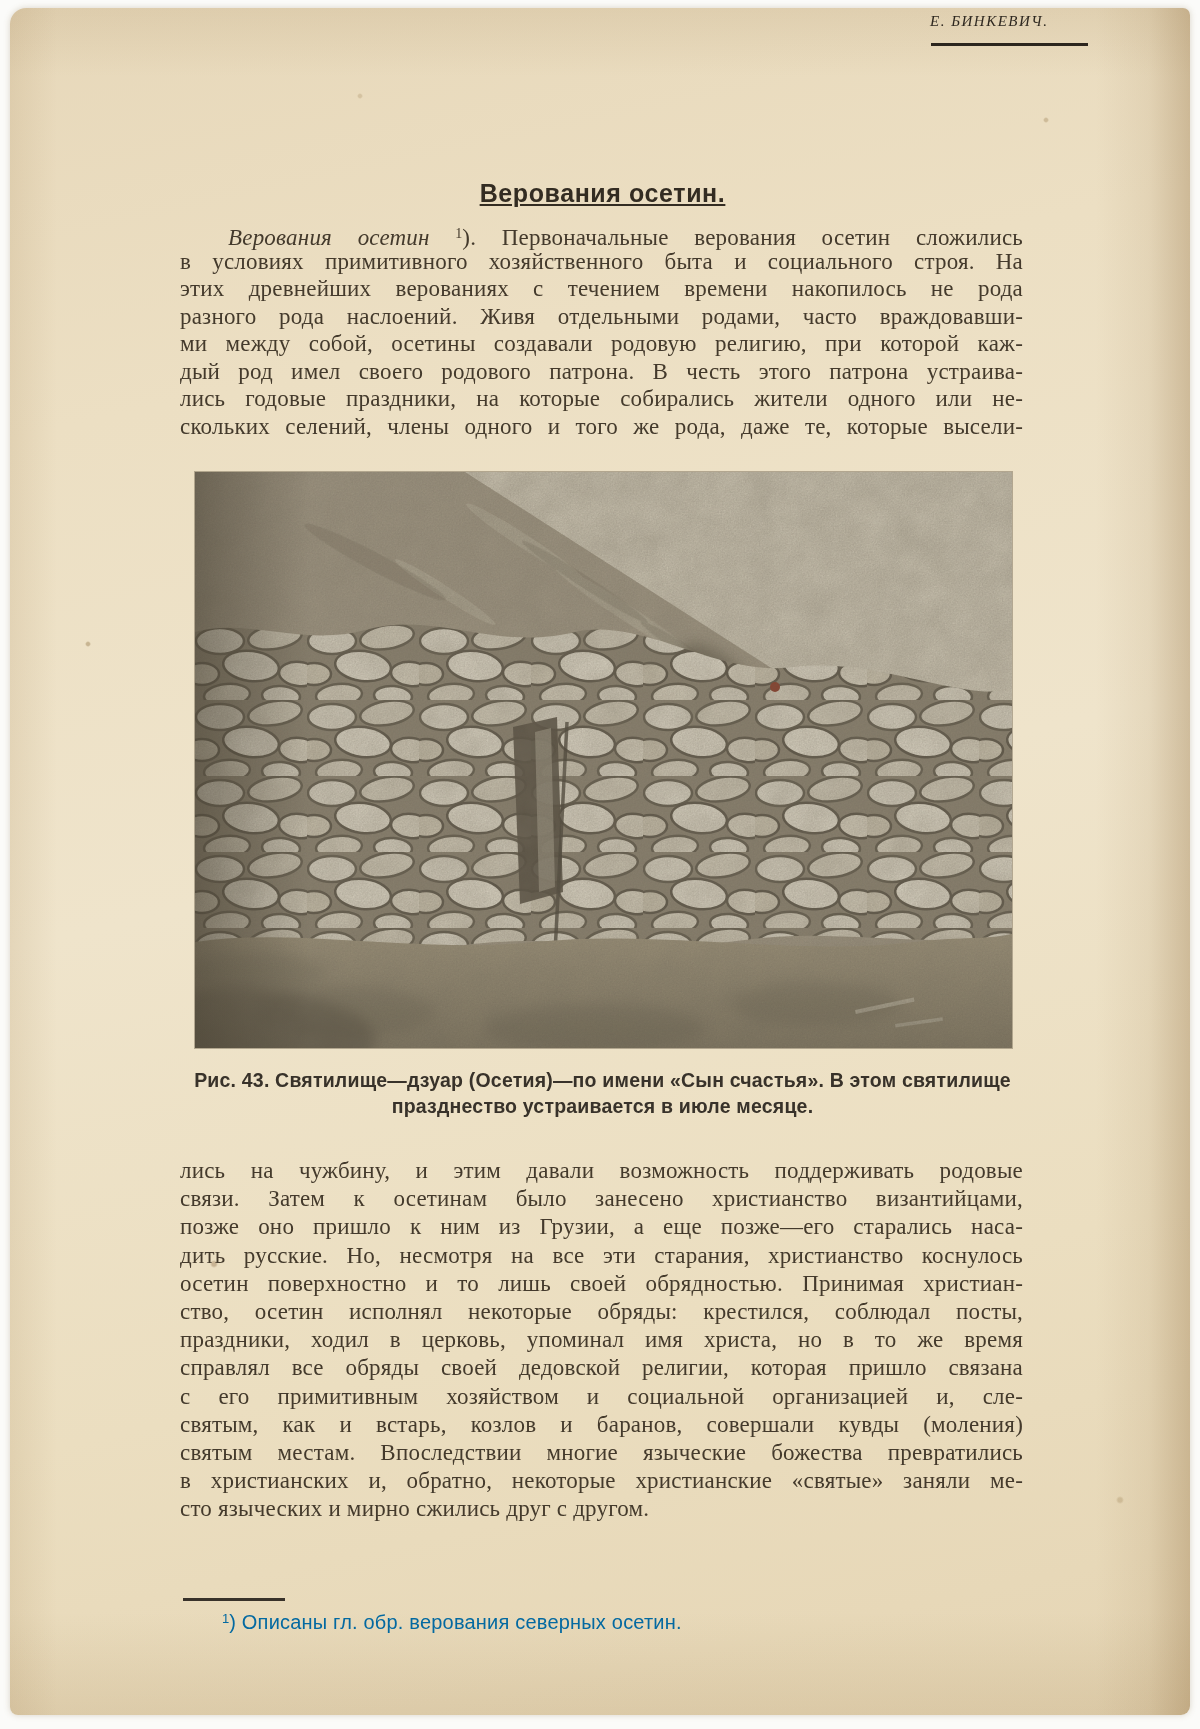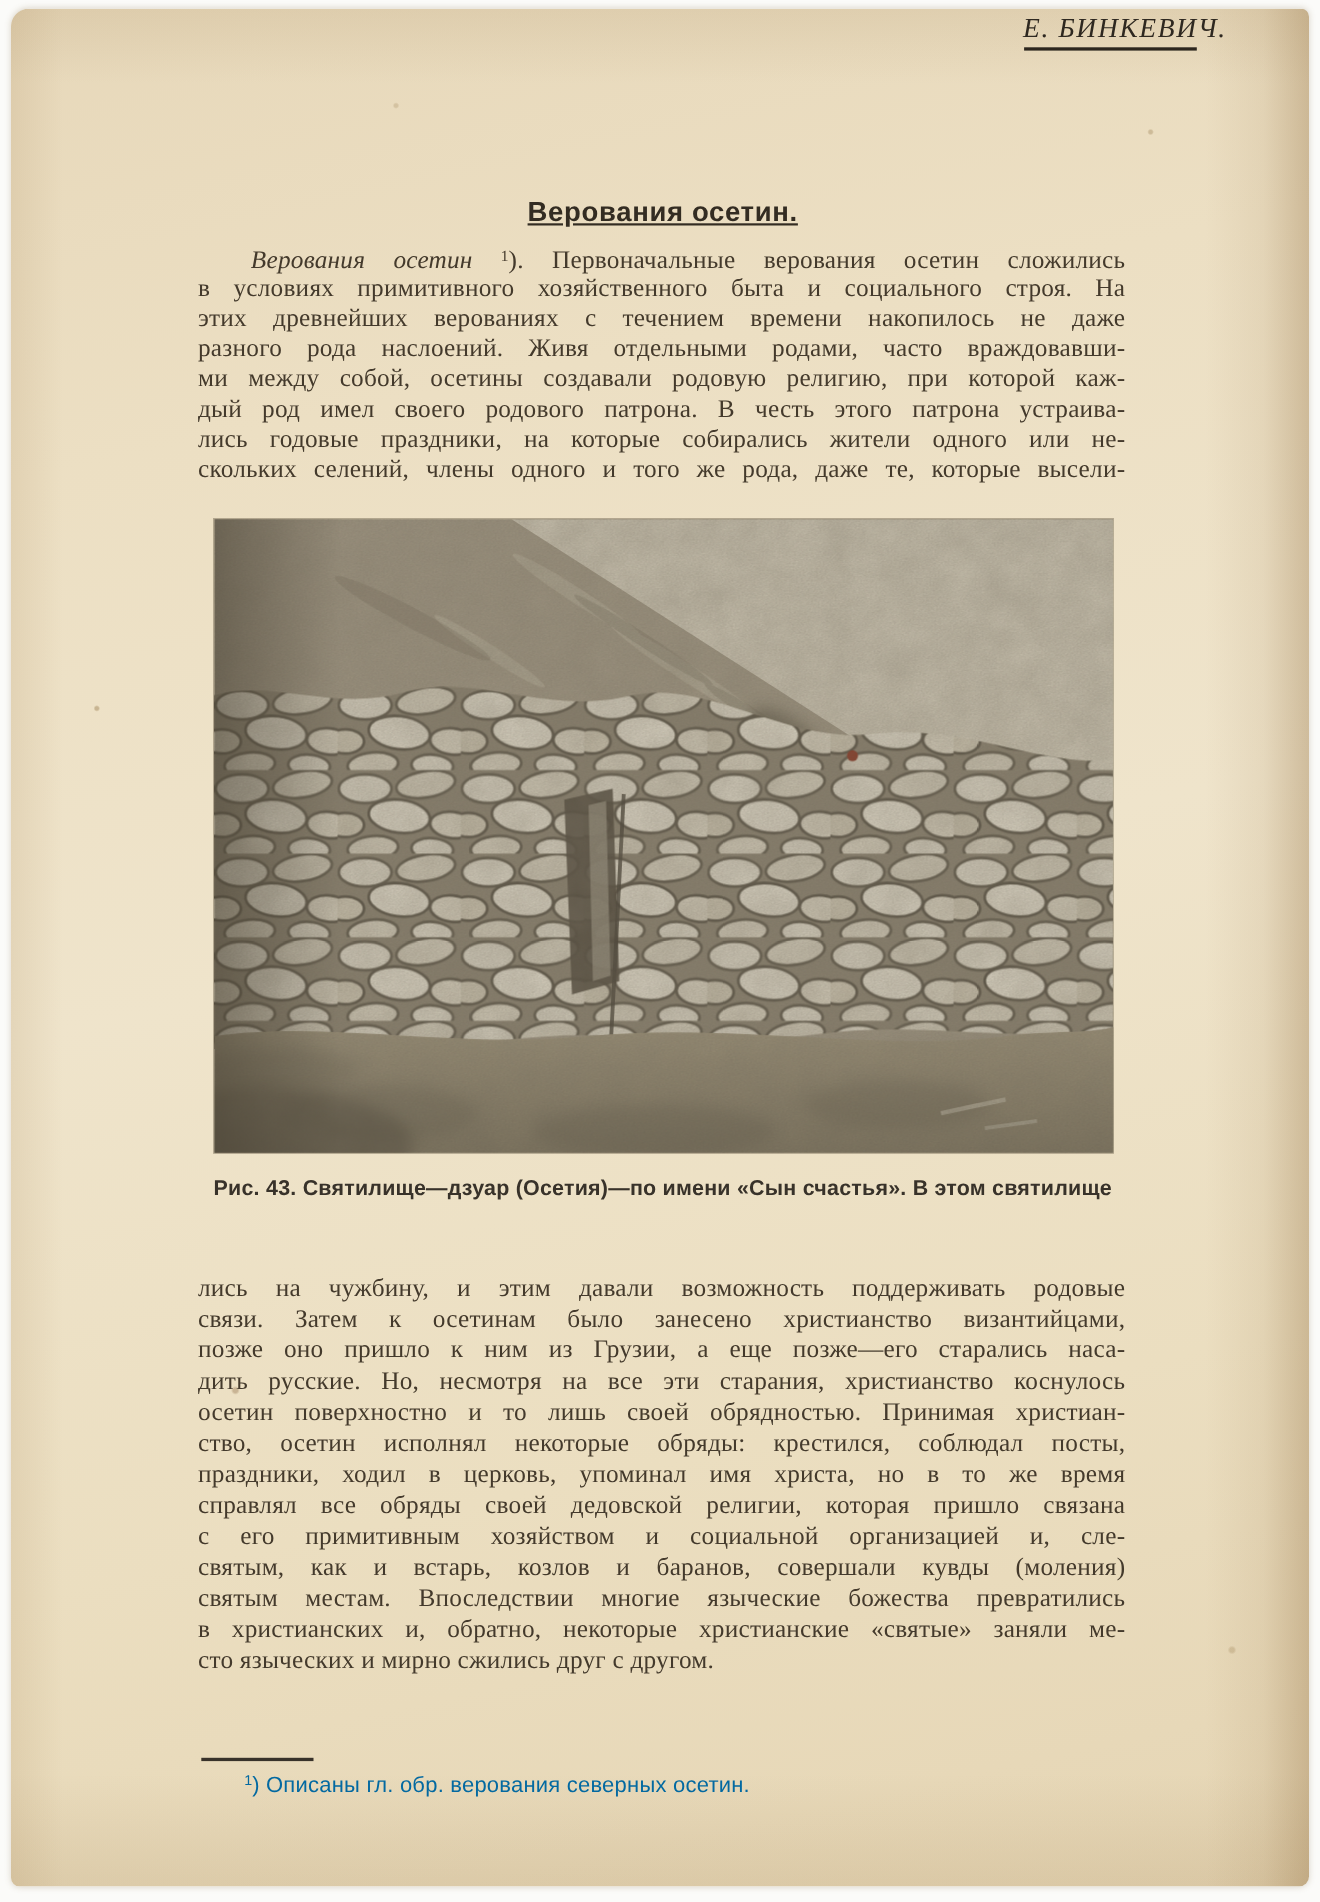--- a/index.html
+++ b/index.html
@@ -23,21 +23,21 @@
     background-image:
       radial-gradient(circle at 88px 644px, rgba(130,98,48,0.35) 0 1.5px, rgba(0,0,0,0) 3px),
       radial-gradient(circle at 1046px 120px, rgba(130,98,48,0.28) 0 1.5px, rgba(0,0,0,0) 3px),
       radial-gradient(circle at 214px 1264px, rgba(120,80,40,0.30) 0 2px, rgba(0,0,0,0) 4px),
       radial-gradient(circle at 1120px 1500px, rgba(130,98,48,0.22) 0 2px, rgba(0,0,0,0) 4px),
       radial-gradient(circle at 360px 96px, rgba(130,98,48,0.20) 0 1.5px, rgba(0,0,0,0) 3px);
   }
   .author{
     position:absolute;left:930px;top:13px;
     font-family:"Liberation Serif", serif;font-style:italic;
-    font-size:25px;letter-spacing:1.5px;color:#2e2820;white-space:nowrap;
+    font-size:15px;letter-spacing:1.5px;color:#2e2820;white-space:nowrap;
   }
   .author-rule{
     position:absolute;left:931px;top:43px;width:157px;height:3px;background:#2c261e;
   }
   .title{
     position:absolute;left:180px;top:179px;width:845px;text-align:center;
     font-family:"Liberation Sans", sans-serif;font-weight:bold;
     font-size:25px;letter-spacing:0.6px;color:#332c22;text-decoration:underline;
   }
   .para{
@@ -85,21 +85,21 @@
 
 <div class="author">Е. БИНКЕВИЧ.</div>
 <div class="author-rule"></div>
 
 <div class="title">Верования осетин.</div>
 
 <div class="para para1">
   <div class="line first"><span class="ital">Верования осетин </span><span class="fnref">1</span><span>). Первоначальные верования осетин сложились</span></div>
   <div class="lines">
       <div class="line">в условиях примитивного хозяйственного быта и социального строя. На</div>
-      <div class="line">этих древнейших верованиях с течением времени накопилось не даже</div>
+      <div class="line">этих древнейших верованиях с течением времени накопилось не рода</div>
       <div class="line">разного рода наслоений. Живя отдельными родами, часто враждовавши-</div>
       <div class="line">ми между собой, осетины создавали родовую религию, при которой каж-</div>
       <div class="line">дый род имел своего родового патрона. В честь этого патрона устраива-</div>
       <div class="line">лись годовые праздники, на которые собирались жители одного или не-</div>
       <div class="line">скольких селений, члены одного и того же рода, даже те, которые высели-</div>
     </div>
 </div>
 
 <div class="photo-wrap">
   <svg viewBox="0 0 817 576" preserveAspectRatio="none">
@@ -178,20 +178,21 @@
 
     <rect width="817" height="576" filter="url(#mottle)" opacity="0.35"></rect>
     <rect width="817" height="576" filter="url(#grain)" opacity="0.30"></rect>
     <rect width="817" height="576" fill="url(#leftshade)"></rect>
     <rect width="817" height="576" fill="url(#bottomshade)"></rect>
   </svg>
 </div>
 
 <div class="caption">
   <div>Рис. 43. Святилище—дзуар (Осетия)—по имени «Сын счастья». В этом святилище</div>
+  <div>празднество устраивается в июле месяце.</div>
 </div>
 
 <div class="para para2">
   <div class="lines">
       <div class="line">лись на чужбину, и этим давали возможность поддерживать родовые</div>
       <div class="line">связи. Затем к осетинам было занесено христианство византийцами,</div>
       <div class="line">позже оно пришло к ним из Грузии, а еще позже—его старались наса-</div>
       <div class="line">дить русские. Но, несмотря на все эти старания, христианство коснулось</div>
       <div class="line">осетин поверхностно и то лишь своей обрядностью. Принимая христиан-</div>
       <div class="line">ство, осетин исполнял некоторые обряды: крестился, соблюдал посты,</div>

